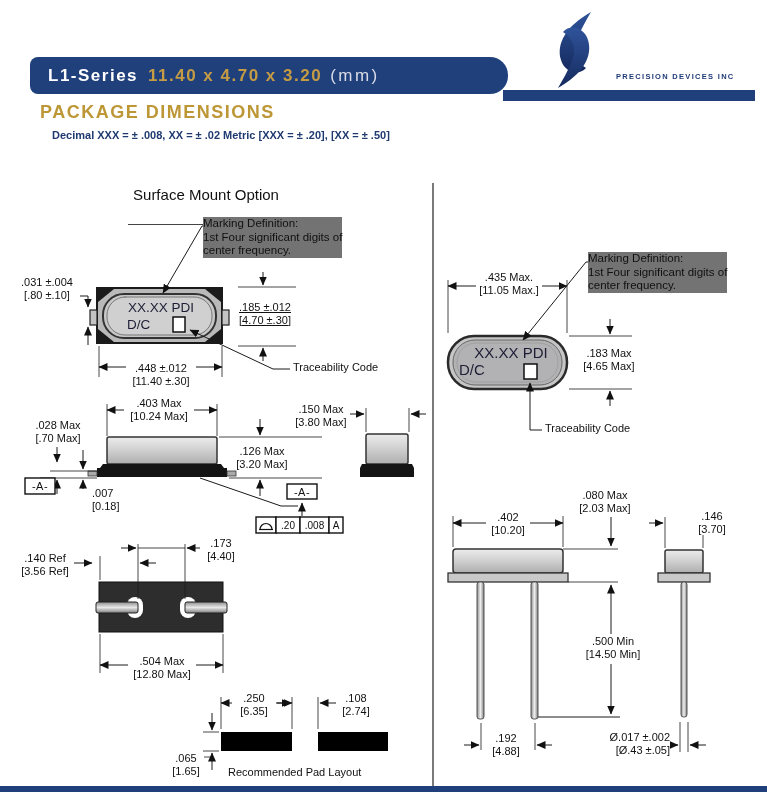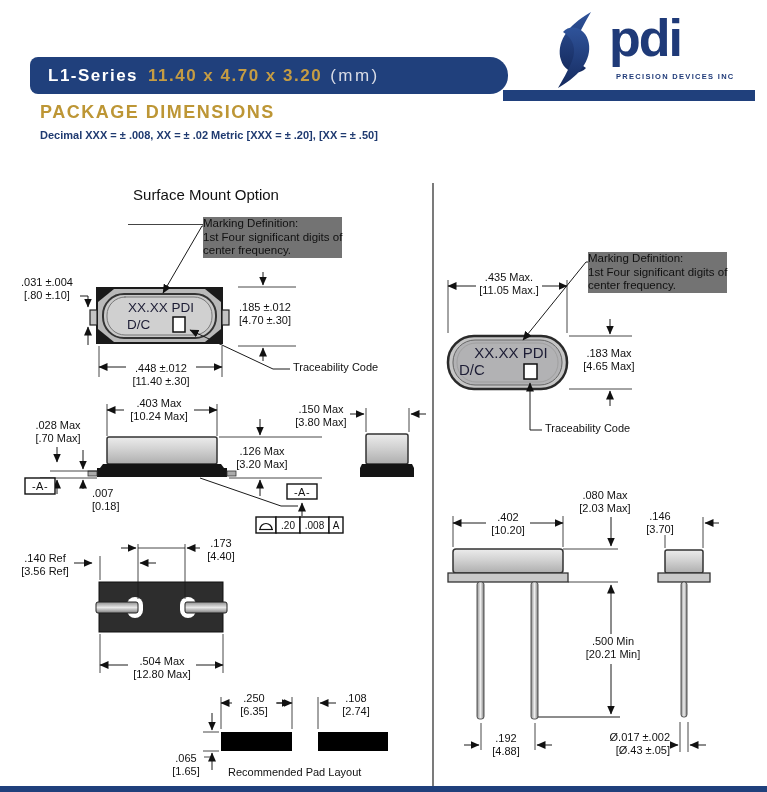--- a/index.html
+++ b/index.html
@@ -14,21 +14,21 @@
   .b-series{color:#ffffff;}
   .b-size{color:#c59c43;margin-left:10px;}
   .b-unit{color:#d9dce6;font-weight:normal !important;margin-left:8px;letter-spacing:2.5px !important;}
   .logo-bar{position:absolute;left:503px;top:90px;width:252px;height:11px;background:#20407c;z-index:2;}
   .logo-text{position:absolute;left:609px;top:8px;font-size:52px;line-height:60px;font-weight:bold;
              color:#1f3a78;letter-spacing:-2px;z-index:3;}
   .logo-tag{position:absolute;left:616px;top:72px;font-size:7.5px;letter-spacing:1.3px;
             color:#1f3a78;font-weight:bold;z-index:3;}
   .pkg-head{position:absolute;left:40px;top:102px;font-size:18px;font-weight:bold;
             color:#bd9635;letter-spacing:1.5px;z-index:3;}
-  .tol-note{position:absolute;left:40px;top:129px;font-size:11px;font-weight:bold;color:#1f3a70;z-index:3;}
+  .tol-note{position:absolute;left:52px;top:129px;font-size:11px;font-weight:bold;color:#1f3a70;z-index:3;}
   .footer-bar{position:absolute;left:0;top:786px;width:767px;height:6px;background:#20407c;z-index:3;}
   
   .sec-title{position:absolute;font-size:15px;color:#111;text-align:center;z-index:2;
              border-bottom:1.5px solid #444;padding-bottom:21px;}
   .lbl{position:absolute;font-size:11px;line-height:12.5px;color:#111;white-space:pre-line;
        text-align:center;background:#fff;z-index:2;}
   .lbl-left{text-align:left;}
   .note{position:absolute;font-size:11.5px;line-height:13.5px;color:#111;white-space:pre-line;
         text-align:left;background:#737373;z-index:2;}
   .chip-txt{position:absolute;color:#1d1d35;background:transparent;z-index:2;white-space:pre;}
@@ -49,21 +49,20 @@
   <svg class="draw" width="767" height="792" style="z-index:3" aria-hidden="true">
     <defs>
       <linearGradient id="gnavy" x1="0" y1="0" x2="0" y2="1">
         <stop offset="0" stop-color="#2f539a"></stop>
           <stop offset="1" stop-color="#152a5e"></stop>
       </linearGradient>
     </defs>
     <path d="M591,12 C566,26 556,44 561,60 C565,73 579,76 586,68 C576,62 572,51 577,39 C581,29 587,19 591,12 Z" fill="url(#gnavy)"></path>
     <path d="M558,88 C583,74 593,56 588,40 C584,27 570,24 563,32 C573,38 577,49 572,61 C568,71 562,81 558,88 Z" fill="url(#gnavy)"></path>
   </svg>
-  <div class="logo-text">pdi</div>
   <div class="logo-tag">PRECISION DEVICES INC</div>
   <div class="pkg-head">PACKAGE DIMENSIONS</div>
   <div class="tol-note">Decimal XXX = ± .008, XX = ± .02   Metric [XXX = ± .20], [XX = ± .50]</div>
 
   <svg class="draw" width="767" height="792">
     <defs>
       <marker id="ah" markerWidth="10" markerHeight="8" refX="8.5" refY="4" orient="auto-start-reverse" markerUnits="userSpaceOnUse">
         <path d="M0,0 L9,4 L0,8 Z" fill="#111"></path>
       </marker>
       <linearGradient id="gmetal" x1="0" y1="0" x2="0" y2="1">
@@ -271,21 +270,21 @@
   </svg>
 
   <div class="sec-title" style="left:128px;top:186px;width:156px;">Surface Mount Option</div>
   <div class="note" style="left:203px;top:217px;">Marking Definition:
 1st Four significant digits of
 center frequency.</div>
   <div class="chip-txt" style="left:112px;top:300px;width:98px;text-align:center;font-size:13.5px;">XX.XX PDI</div>
   <div class="chip-txt" style="left:127px;top:317px;font-size:13.5px;">D/C</div>
   <div class="lbl" style="left:14px;top:276px;width:66px;">.031 ±.004
 [.80 ±.10]</div>
-  <div class="lbl" style="left:234px;top:301px;width:62px;">.185 ±.012
+  <div class="lbl" style="left:234px;top:301px;width:62px;text-decoration:underline;">.185 ±.012
 [4.70 ±.30]</div>
   <div class="lbl" style="left:126px;top:352px;width:70px;margin-top:10px;">.448 ±.012
 [11.40 ±.30]</div>
   <div class="lbl lbl-left" style="left:293px;top:361px;">Traceability Code</div>
   <div class="lbl" style="left:124px;top:397px;width:70px;">.403 Max
 [10.24 Max]</div>
   <div class="lbl" style="left:30px;top:419px;width:56px;">.028 Max
 [.70 Max]</div>
   <div class="lbl lbl-left" style="left:92px;top:487px;">.007
 [0.18]</div>
@@ -319,23 +318,23 @@
 [11.05 Max.]</div>
   <div class="chip-txt" style="left:462px;top:344px;width:98px;text-align:center;font-size:15px;">XX.XX PDI</div>
   <div class="chip-txt" style="left:459px;top:361px;font-size:15px;">D/C</div>
   <div class="lbl" style="left:580px;top:347px;width:58px;">.183 Max
 [4.65 Max]</div>
   <div class="lbl lbl-left" style="left:545px;top:422px;">Traceability Code</div>
   <div class="lbl" style="left:486px;top:511px;width:44px;">.402
 [10.20]</div>
   <div class="lbl" style="left:574px;top:489px;width:62px;">.080 Max
 [2.03 Max]</div>
-  <div class="lbl" style="left:640px;top:510px;width:40px;">.146
+  <div class="lbl" style="left:692px;top:510px;width:40px;">.146
 [3.70]</div>
   <div class="lbl" style="left:582px;top:635px;width:62px;">.500 Min
-[20.21 Min]</div>
+[14.50 Min]</div>
   <div class="lbl" style="left:488px;top:732px;width:36px;">.192
 [4.88]</div>
   <div class="lbl" style="left:596px;top:731px;width:74px;text-align:right;">Ø.017 ±.002
 [Ø.43 ±.05]</div>
 
   <div class="footer-bar"></div>
 </div>
 
 </body></html>

